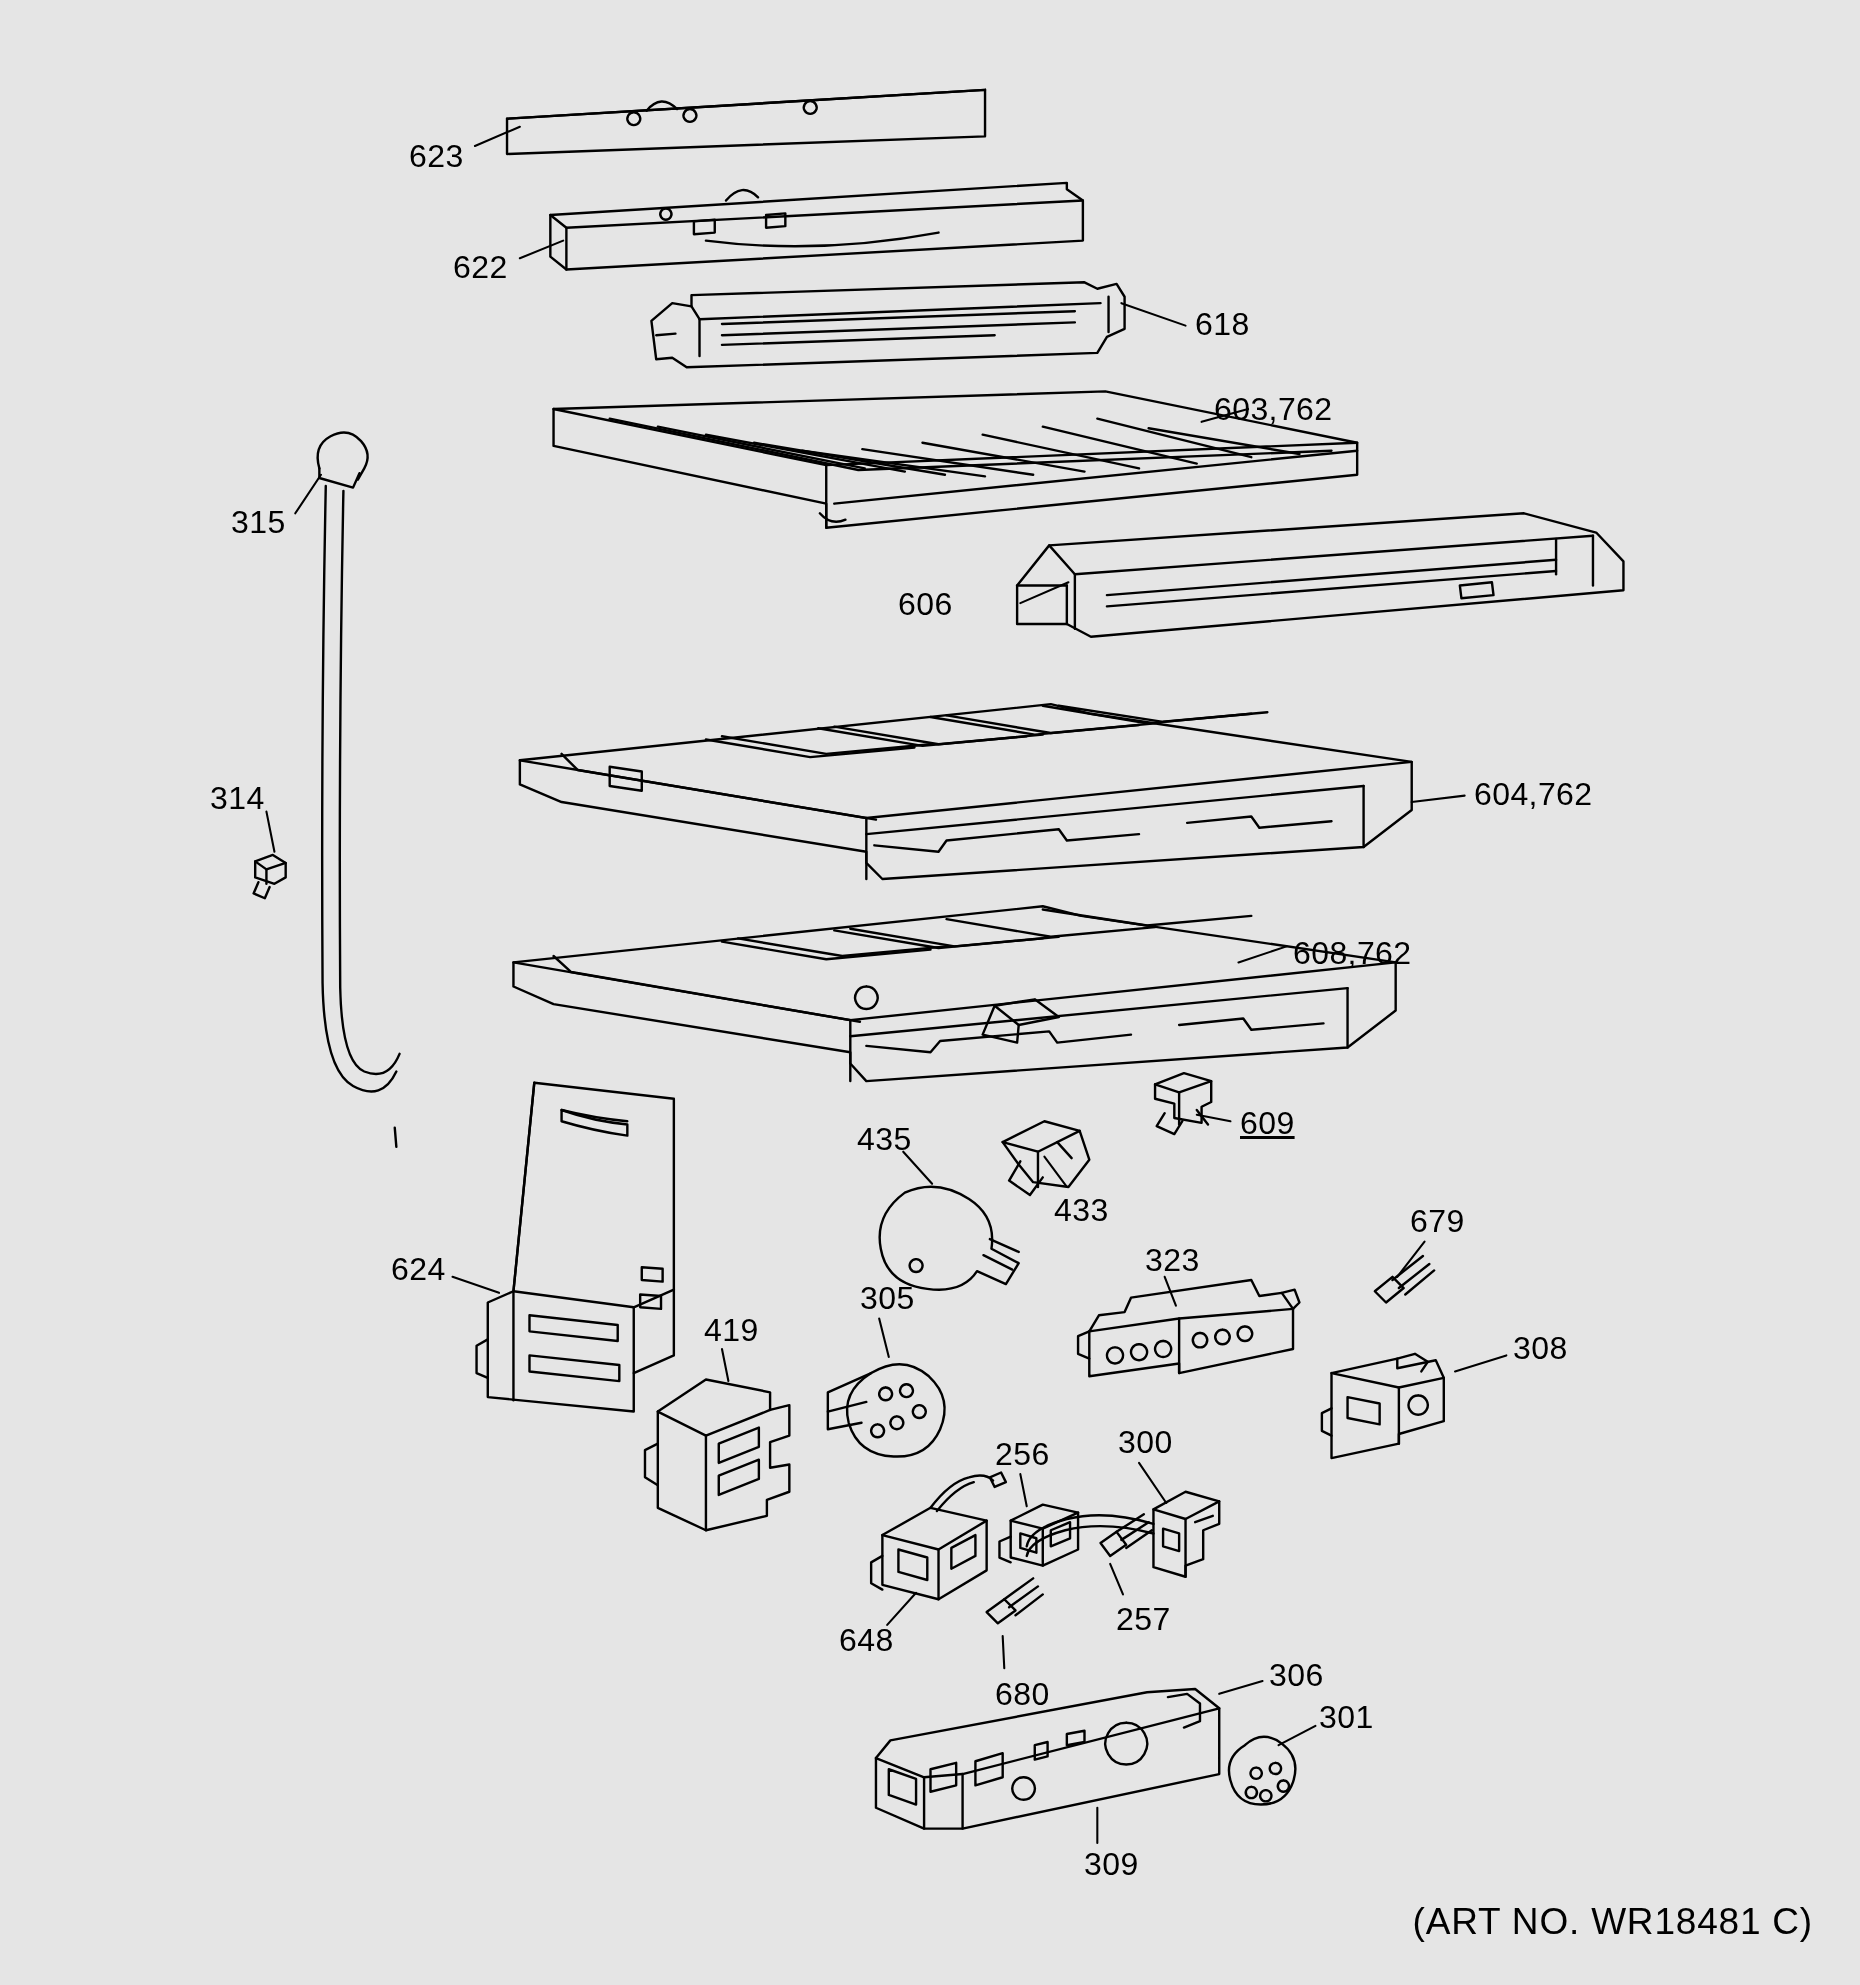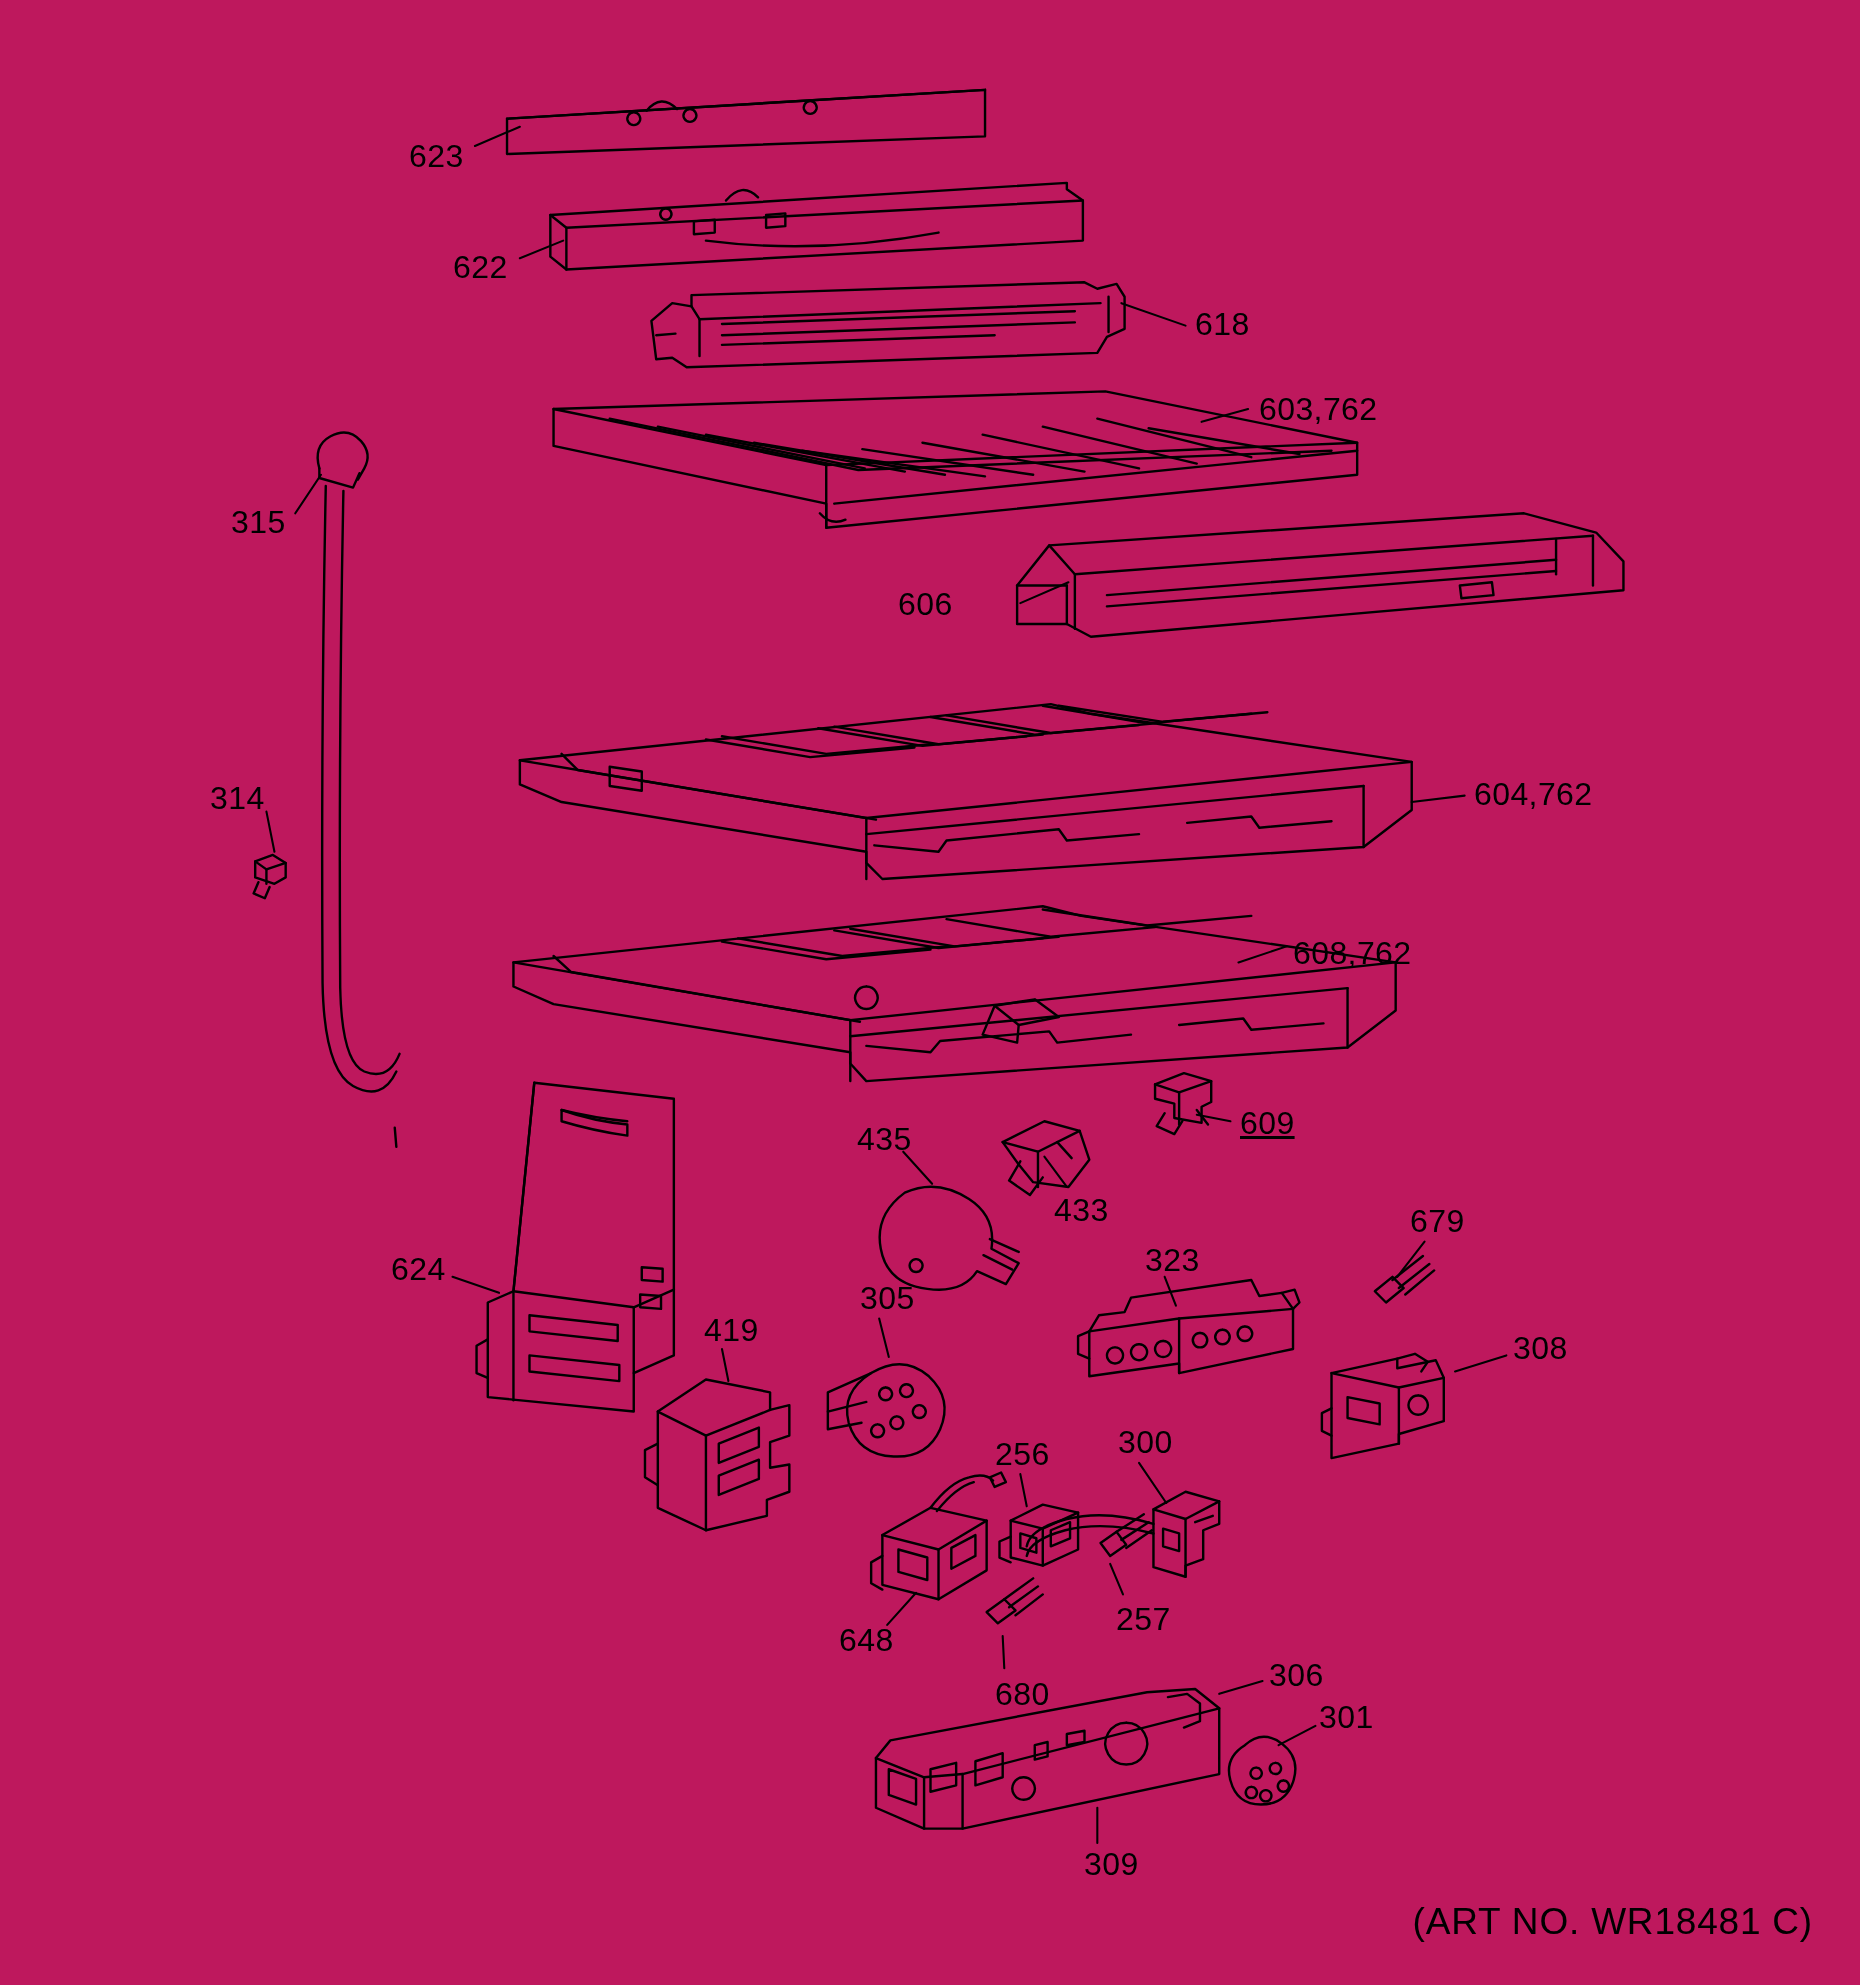--- a/index.html
+++ b/index.html
@@ -7,21 +7,21 @@
     padding: 0;
     background: #ffffff;
   }
   body {
     font-family: "Liberation Sans", sans-serif;
   }
   #sheet {
     position: relative;
     width: 1861px;
     height: 1985px;
-    background: #be185d;
+    background: #e5e5e5;
     overflow: hidden;
   }
   #art {
     position: absolute;
     left: 0;
     top: 0;
     width: 1861px;
     height: 1985px;
   }
   .callout {
@@ -354,21 +354,21 @@
         <path d="M1640 2152 L1594 2176"></path>
         <path d="M1368 2298 L1368 2254"></path>
       </g>
 
     </g>
   </svg>
 
   <div class="callout" style="left:409px; top:138px;">623</div>
   <div class="callout" style="left:453px; top:249px;">622</div>
   <div class="callout" style="left:1195px; top:306px;">618</div>
-  <div class="callout" style="left:1259px; top:391px;">603,762</div>
+  <div class="callout" style="left:1214px; top:391px;">603,762</div>
   <div class="callout" style="left:898px; top:586px;">606</div>
   <div class="callout" style="left:231px; top:504px;">315</div>
   <div class="callout" style="left:210px; top:780px;">314</div>
   <div class="callout" style="left:1474px; top:776px;">604,762</div>
   <div class="callout" style="left:1293px; top:927px;margin-top:8px;">608,762</div>
   <div class="callout" style="left:1240px; top:1105px;text-decoration:underline;">609</div>
   <div class="callout" style="left:857px; top:1121px;">435</div>
   <div class="callout" style="left:1054px; top:1192px;">433</div>
   <div class="callout" style="left:1410px; top:1203px;">679</div>
   <div class="callout" style="left:391px; top:1251px;text-align:right;">624</div>

